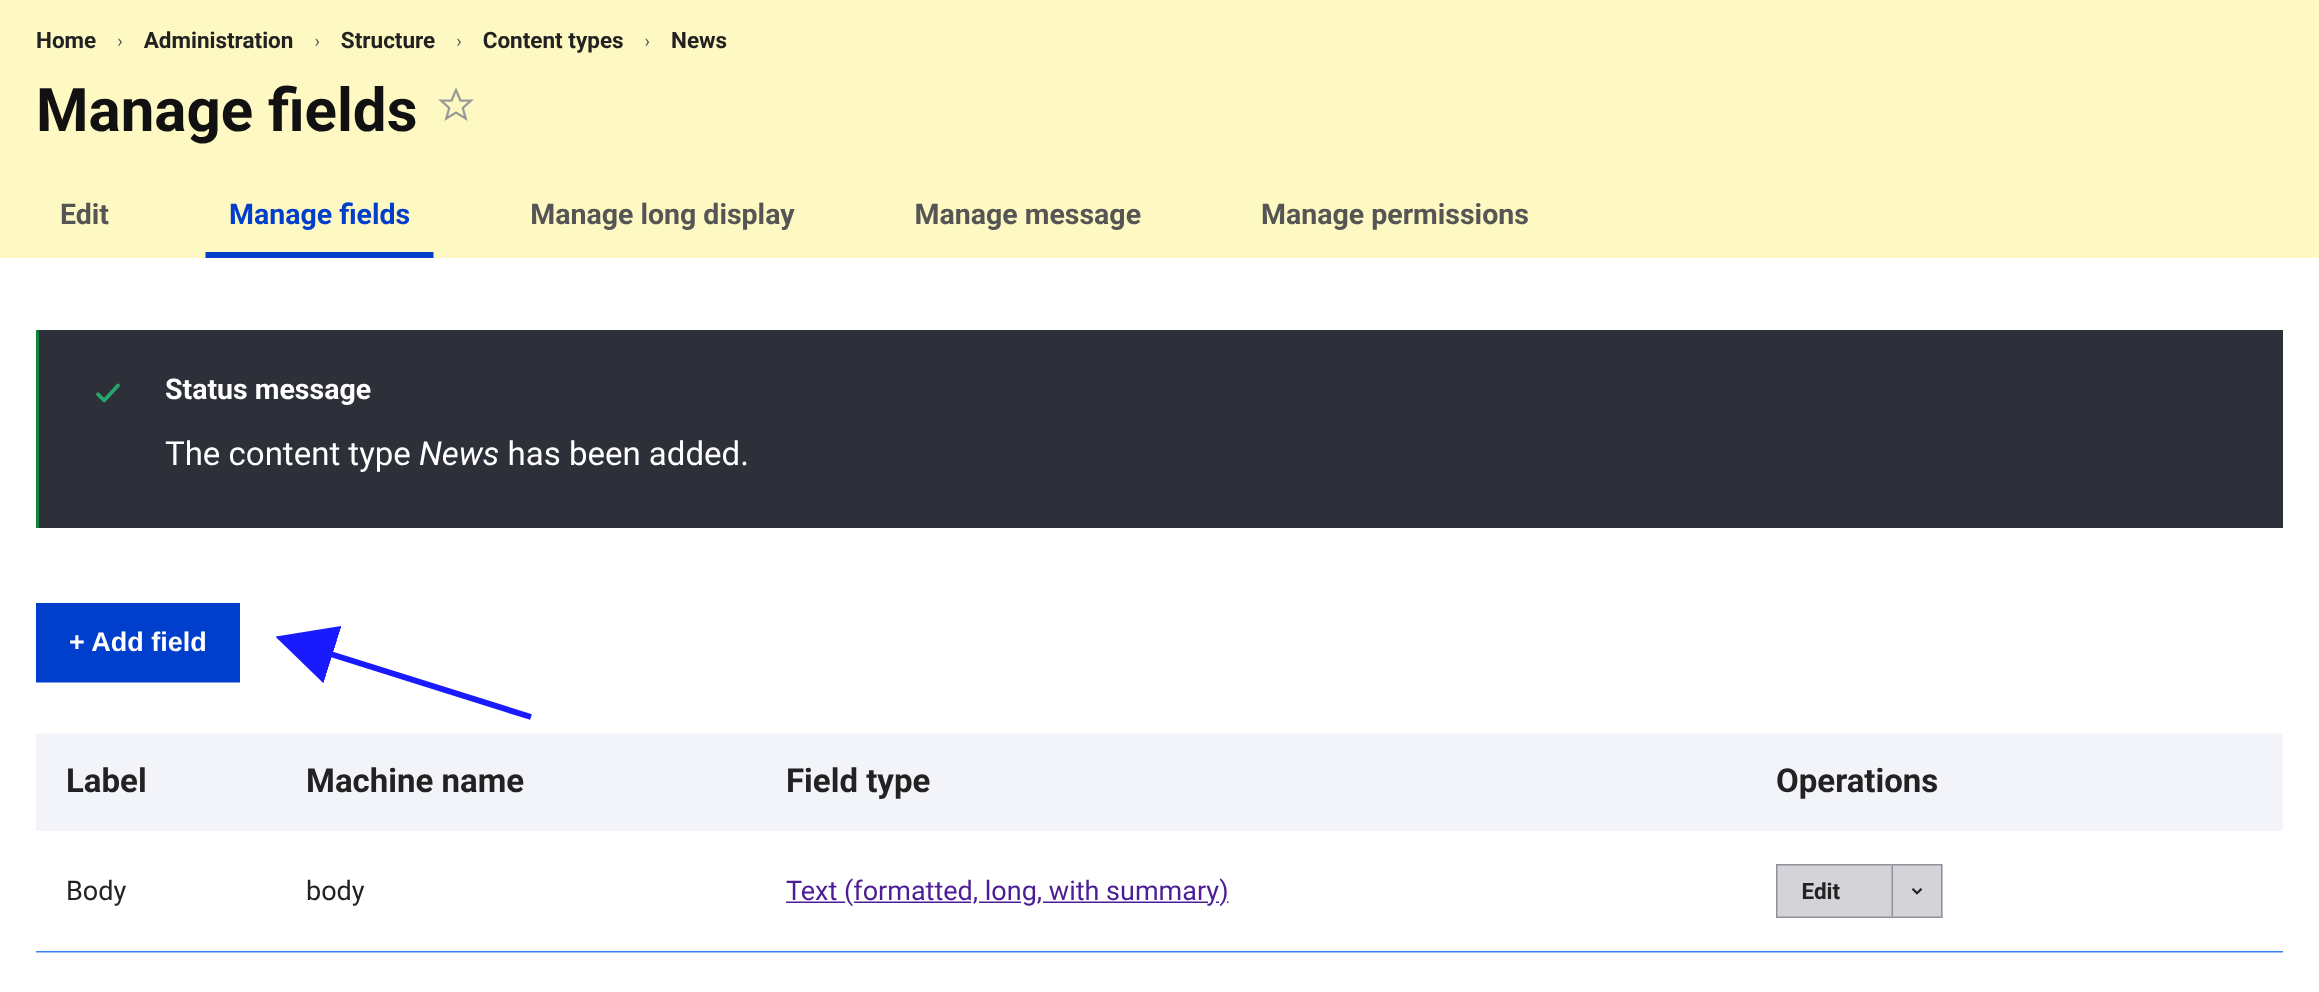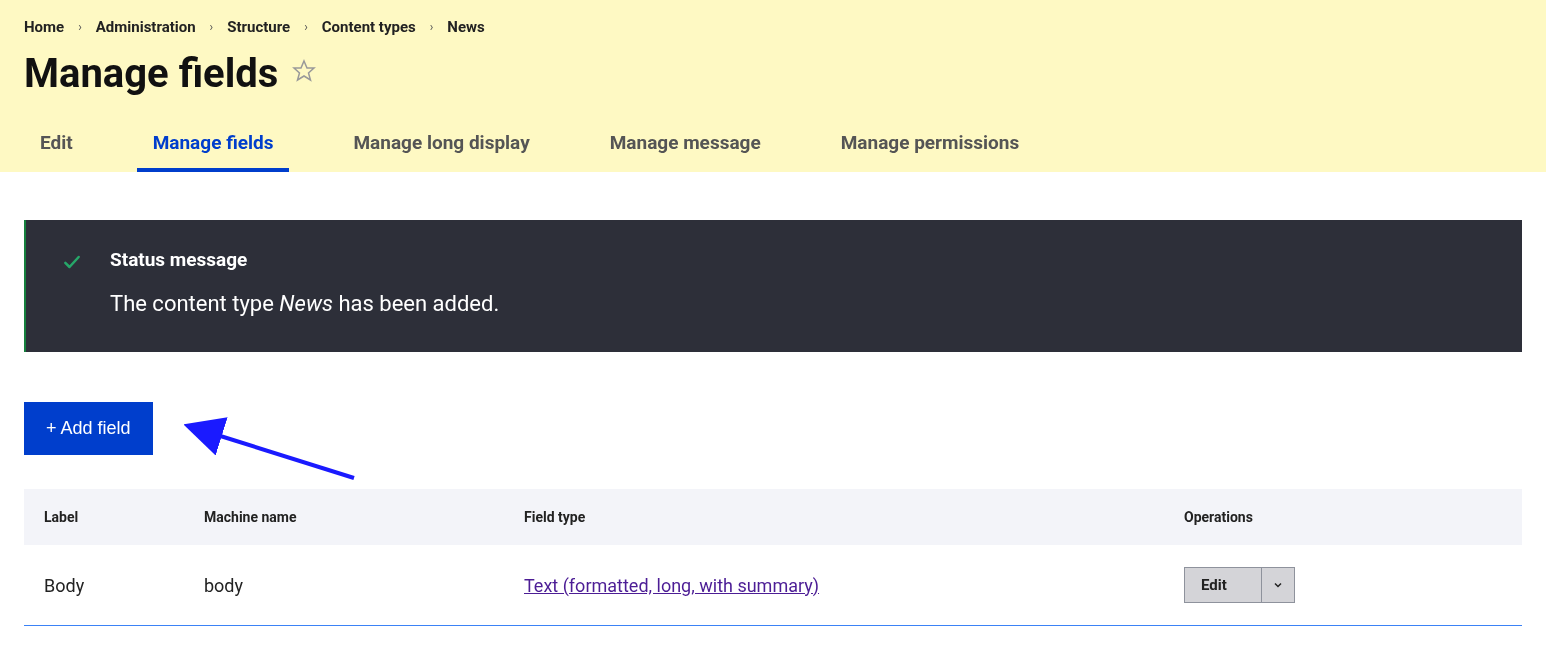--- a/index.html
+++ b/index.html
@@ -93,39 +93,39 @@
     }
     .status-msg .msg-body p {
       font-size: 22px;
       font-weight: 400;
     }
     .status-msg .msg-body p em { font-style: italic; }
     .add-btn {
       background: #003ecc;
       color: #fff;
       font-size: 18px;
-      font-weight: 400;
+      font-weight: 700;
       padding: 16px 22px;
       border: none;
       cursor: pointer;
       margin-bottom: 34px;
       display: inline-block;
     }
     .arrow-annot {
       position: absolute;
       pointer-events: none;
     }
     table.fields {
       width: 100%;
       border-collapse: collapse;
     }
     table.fields thead th {
       background: #f3f4f9;
       text-align: left;
-      font-size: 14px;
+      font-size: 22px;
       font-weight: 700;
       padding: 20px 20px;
       color: #222;
     }
     table.fields tbody td {
       padding: 22px 20px;
       font-size: 18px;
       border-bottom: 1px solid #3b82f6;
       vertical-align: middle;
     }

